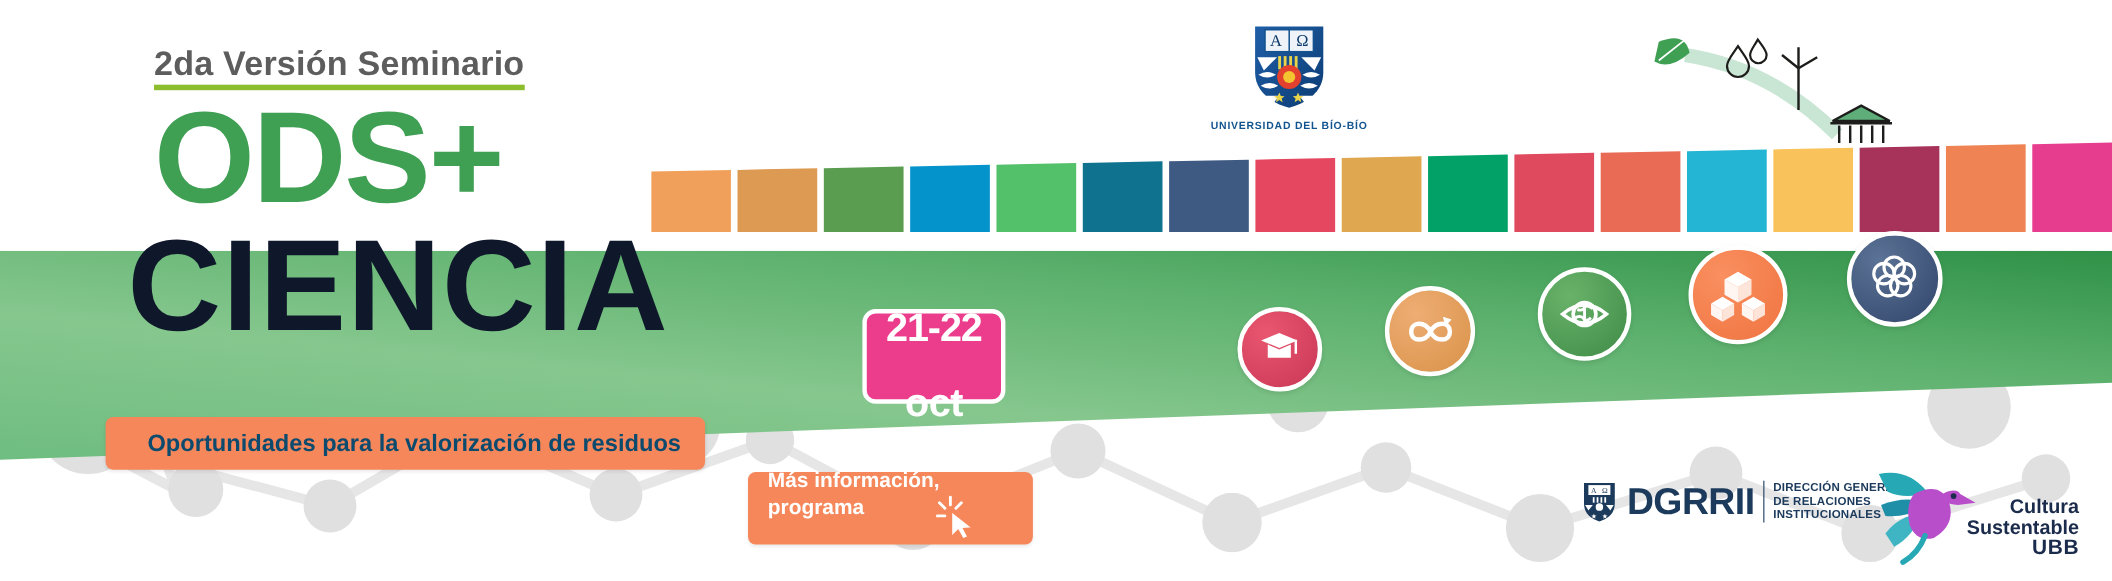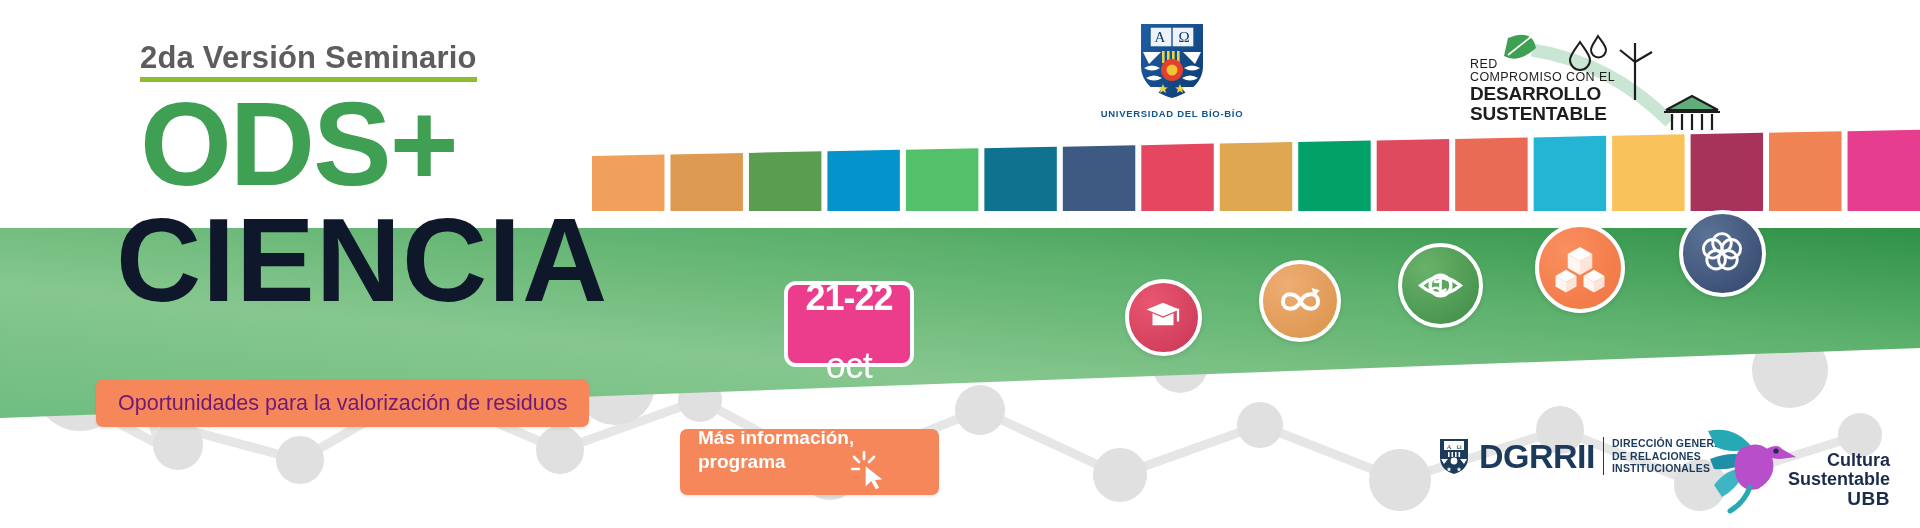--- a/index.html
+++ b/index.html
@@ -70,34 +70,34 @@
     width: 130px; height: 86px;
     background: #eb3d8c;
     border: 4px solid #ffffff;
     border-radius: 12px;
     z-index: 8;
     display: flex; flex-direction: column;
     align-items: center; justify-content: center;
     line-height: 1.0;
   }
   #date-badge .d-range { font-size: 36px; font-weight: 800; color:#fff; letter-spacing:-1px;margin-top:15px;}
-  #date-badge .d-month { font-size: 36px; font-weight: 400; color:#fff; letter-spacing:-0.5px;margin-top:32px;}
+  #date-badge .d-month { font-size: 36px; font-weight: 700; color:#fff; letter-spacing:-0.5px;margin-top:32px;}
 
   
   #subtitle-bar {
     position: absolute; left: 96px; top: 379px;
     height: 48px; padding: 0 22px;
     background: #f5875a;
     border-radius: 7px;
     display: flex; align-items: center;
     z-index: 8;
     box-shadow: 0 2px 3px rgba(0,0,0,.08);
   }
   #subtitle-bar span {
-    color: #701a75; font-size: 21.5px; font-weight: 400; white-space: nowrap;
+    color: #0c4a6e; font-size: 21.5px; font-weight: 700; white-space: nowrap; margin-left: 16px;
   }
 
   
   #cta-button {
     position: absolute; left: 632px; top: 429px;
     width: 259px; height: 66px;
     background: #f5875a;
     border-radius: 7px;
     z-index: 8;
     display: flex; align-items: center;
@@ -370,26 +370,20 @@
       <g fill="none" stroke="#1d1d1b" stroke-width="2.2">
         <path d="M196 88 L222 74 L248 88 Z" fill="#5fae7a" stroke="#1d1d1b"></path>
         <line x1="194" y1="90" x2="250" y2="90"></line>
         <line x1="202" y1="92" x2="202" y2="108"></line>
         <line x1="212" y1="92" x2="212" y2="108"></line>
         <line x1="222" y1="92" x2="222" y2="108"></line>
         <line x1="232" y1="92" x2="232" y2="108"></line>
         <line x1="242" y1="92" x2="242" y2="108"></line>
       </g>
     </svg>
-    <div id="red-text">
-      <div class="l1">RED</div>
-      <div class="l2">COMPROMISO CON EL</div>
-      <div class="l3">DESARROLLO</div>
-      <div class="l4">SUSTENTABLE</div>
-    </div>
   </div>
 
   <div id="dgrrii-logo">
     <svg width="34" height="40" viewBox="0 0 34 40" aria-hidden="true">
       <path d="M3 3 H31 V22 C31 31 24 36 17 38 C10 36 3 31 3 22 Z" fill="#1b3a5c"></path>
       <rect x="7" y="5" width="20" height="9" fill="#ffffff"></rect>
       <text x="12" y="12.5" font-family="'Liberation Serif', serif" font-size="7" fill="#1b3a5c" text-anchor="middle">A</text>
       <text x="22" y="12.5" font-family="'Liberation Serif', serif" font-size="7" fill="#1b3a5c" text-anchor="middle">Ω</text>
       <g fill="#ffffff">
         <rect x="11" y="16" width="1.6" height="5"></rect>

